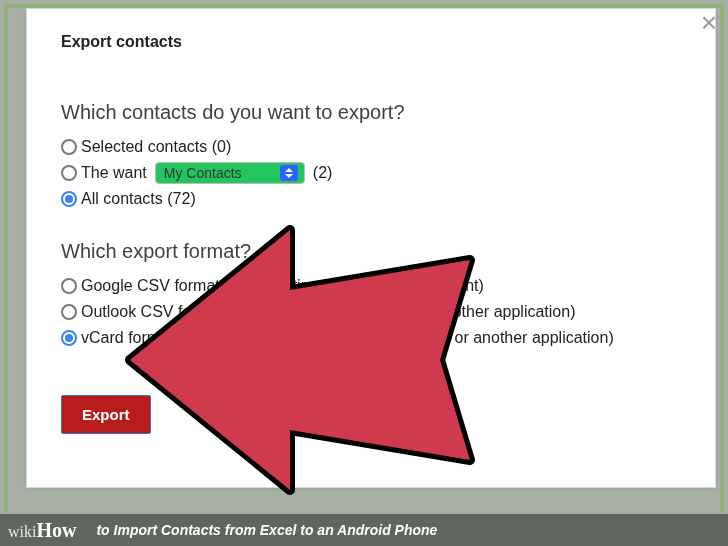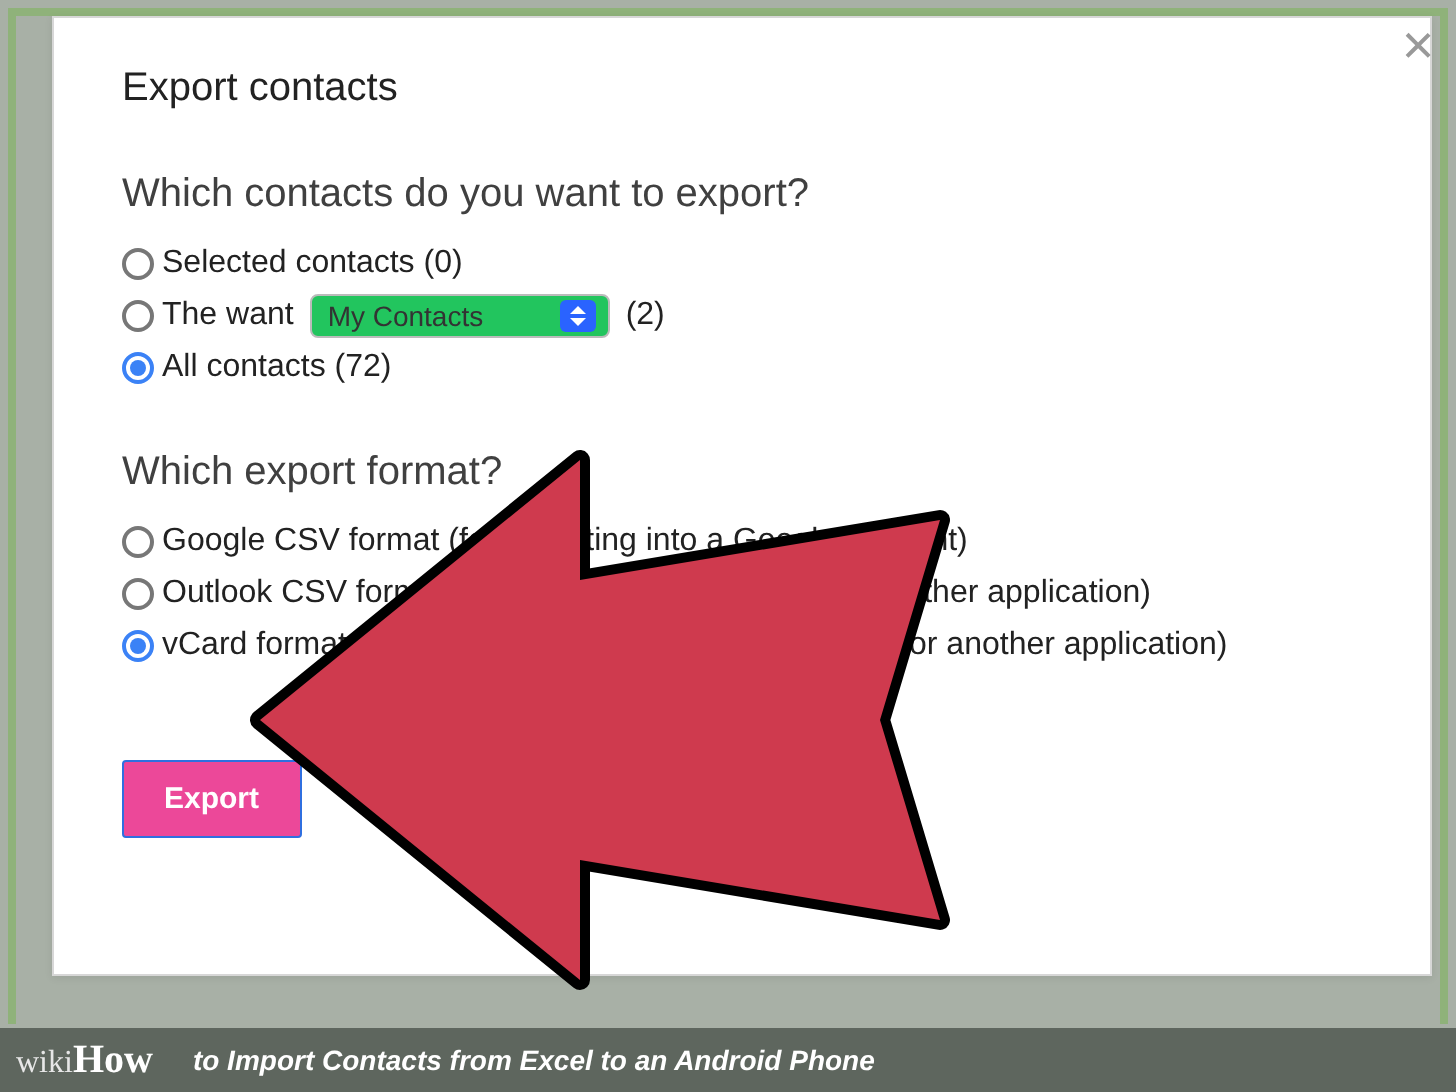--- a/index.html
+++ b/index.html
@@ -25,22 +25,22 @@
   }
   .close-x {
     position: absolute;
     top: 0px; right: -8px;
     width: 28px; height: 28px;
     color: #999; font-size: 28px; line-height: 28px;
     text-align: center; cursor: pointer;
     font-weight: 300;
   }
   .dlg-title {
-    font-size: 20px; font-weight: 400; color: #222;
-    margin-bottom: 30px;
+    font-size: 16px; font-weight: 700; color: #222;
+    margin-bottom: 50px;
   }
   .question {
     font-size: 20px; font-weight: 400; color: #404040;
     margin-bottom: 10px;
   }
   .optgroup { margin-bottom: 28px; }
   .opt-row {
     display: flex; align-items: center;
     font-size: 16px; color: #222;
     line-height: 26px; height: 26px;
@@ -73,21 +73,21 @@
     width: 0; height: 0; border-left: 4px solid transparent;
     border-right: 4px solid transparent; border-bottom: 4px solid #fff;
     margin-bottom: 2px;
   }
   .select-caret .tri-dn {
     width: 0; height: 0; border-left: 4px solid transparent;
     border-right: 4px solid transparent; border-top: 4px solid #fff;
   }
   .export-btn {
     display: inline-block;
-    background: #ec4899; color: #fff;
+    background: #b91c1c; color: #fff;
     font-size: 15px; font-weight: 700;
     padding: 10px 20px; border-radius: 2px;
     cursor: pointer; margin-top: 16px;
     border: 1px solid #2f6fe0;
   }
 
   .big-arrow {
     position: absolute;
     left: 120px; top: 210px;
     width: 360px; height: 300px;

